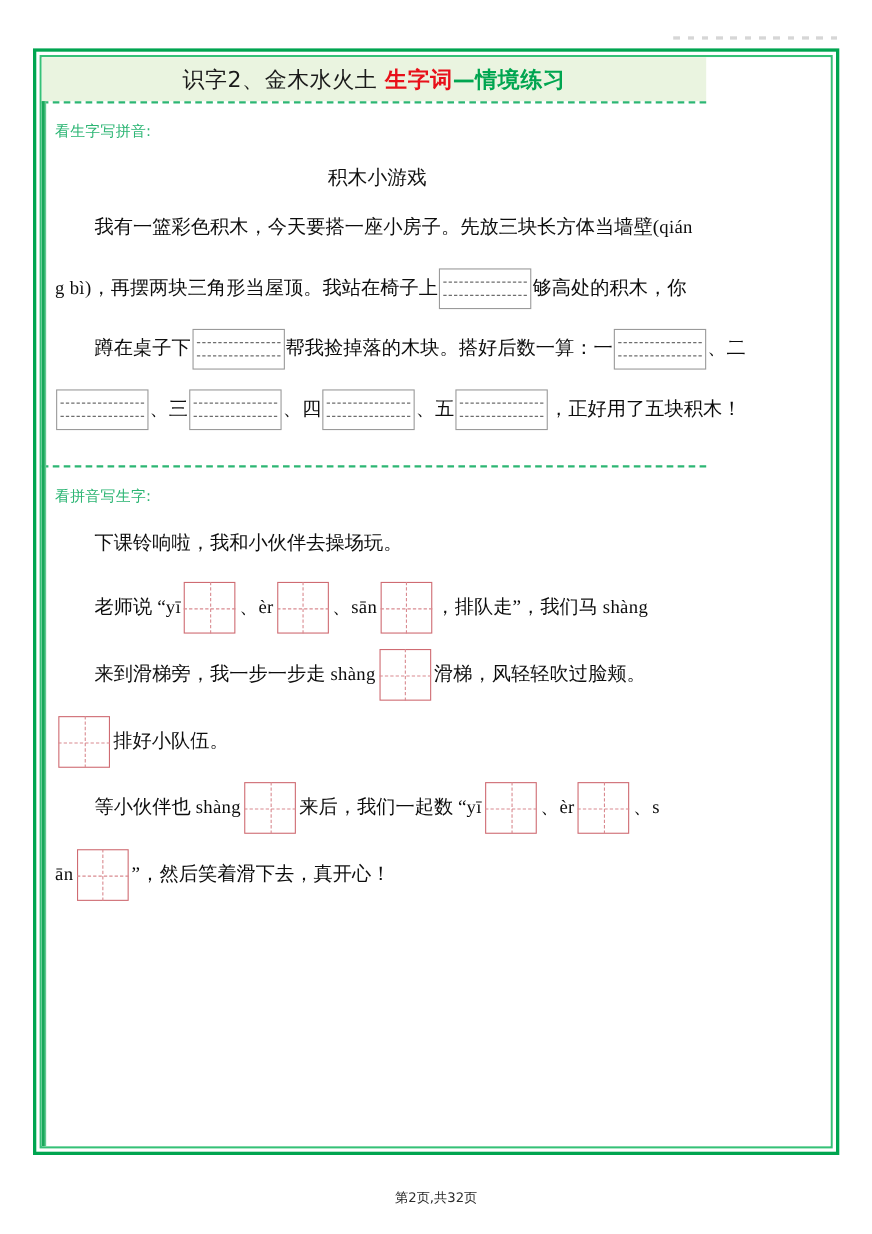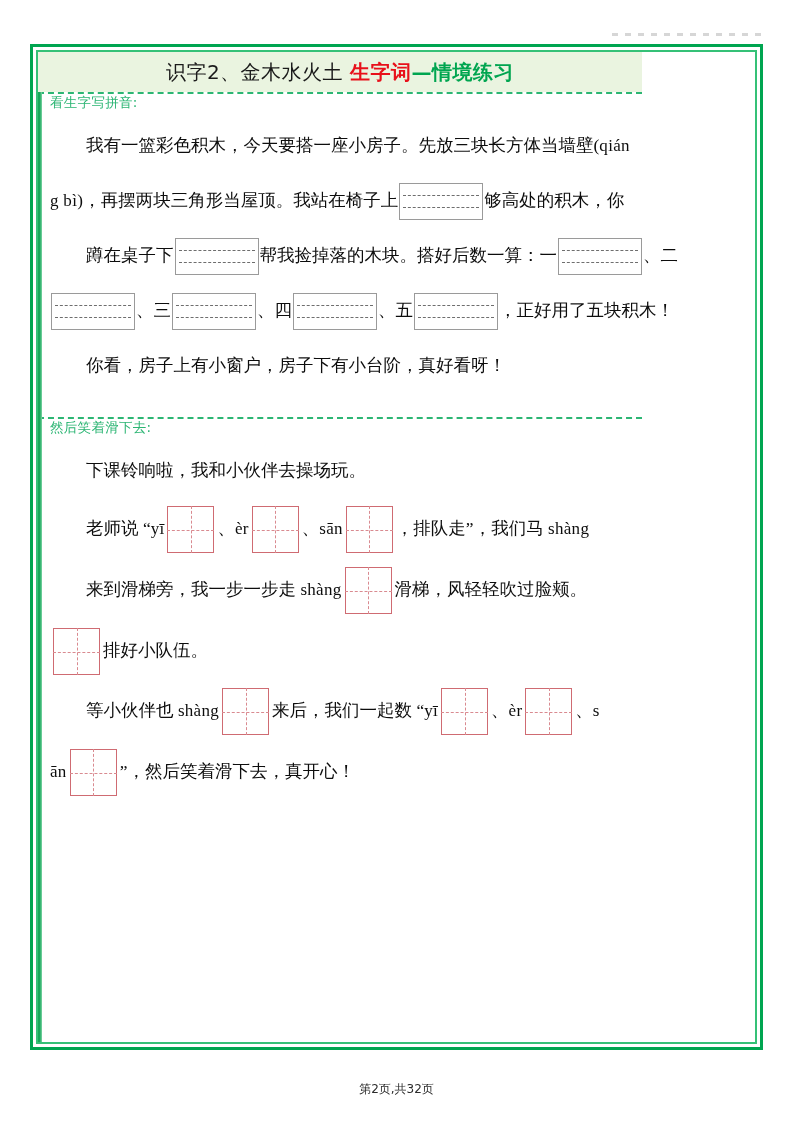--- a/index.html
+++ b/index.html
@@ -88,20 +88,21 @@
 
   .section {
     padding-left: 12px;
     padding-right: 6px;
   }
 
   .section-label {
     color: #2bb573;
     font-family: "DejaVu Sans", "Liberation Sans", sans-serif;
     font-size: 13.5px;
+    margin-top: 17px;
     margin-bottom: 6px;
     letter-spacing: 0.3px;
   }
 
   .passage-title {
     text-align: center;
     font-size: 18px;
     color: #111;
     margin-top: 20px;
     margin-bottom: 6px;
@@ -200,27 +201,27 @@
       <span class="t-black">识字2、金木水火土</span><span class="t-red">生字词</span><span class="t-green">—情境练习</span>
     </div>
   </div>
 
   <div class="left-accent"></div>
 
   <div class="dashed-sep"></div>
 
   <div class="section" id="section-container">
       <div class="section-label">看生字写拼音:</div>
+      <div class="passage-title">积木小游戏</div>
       <div class="body-line indent"><span>我有一篮彩色积木，今天要搭一座小房子。先放三块长方体当墙壁(</span><span class="pinyin">qián</span></div>
       <div class="body-line"><span class="pinyin">g bì)</span><span>，再摆两块三角形当屋顶。我站在椅子上</span><span class="pybox"></span><span>够高处的积木，你</span></div>
       <div class="body-line indent"><span>蹲在桌子下</span><span class="pybox"></span><span>帮我捡掉落的木块。搭好后数一算：一</span><span class="pybox"></span><span>、二</span></div>
       <div class="body-line"><span class="pybox"></span><span>、三</span><span class="pybox"></span><span>、四</span><span class="pybox"></span><span>、五</span><span class="pybox"></span><span>，正好用了五块积木！</span></div>
-      <div class="body-line indent"><span>你看，房子上有小窗户，房子下有小台阶，真好看呀！</span></div>
       <div class="dashed-sep" style="margin-top: 24px; margin-left: -12px; margin-right: -6px;"></div>
-      <div class="section-label">然后笑着滑下去:</div>
+      <div class="section-label">看拼音写生字:</div>
       <div class="body-line indent"><span>下课铃响啦，我和小伙伴去操场玩。</span></div>
       <div class="body-line line-tz indent"><span>老师说 “</span><span class="pinyin">yī</span><span class="tzbox"></span><span>、</span><span class="pinyin">èr</span><span class="tzbox"></span><span>、</span><span class="pinyin">sān</span><span class="tzbox"></span><span>，排队走”，我们马 </span><span class="pinyin">shàng</span></div>
       <div class="body-line line-tz indent"><span>来到滑梯旁，我一步一步走 </span><span class="pinyin">shàng</span><span class="tzbox"></span><span>滑梯，风轻轻吹过脸颊。</span></div>
       <div class="body-line line-tz"><span class="tzbox"></span><span>排好小队伍。</span></div>
       <div class="body-line line-tz indent"><span>等小伙伴也 </span><span class="pinyin">shàng</span><span class="tzbox"></span><span>来后，我们一起数 “</span><span class="pinyin">yī</span><span class="tzbox"></span><span>、</span><span class="pinyin">èr</span><span class="tzbox"></span><span>、</span><span class="pinyin">s</span></div>
       <div class="body-line line-tz"><span class="pinyin">ān</span><span class="tzbox"></span><span>”，然后笑着滑下去，真开心！</span></div>
     </div>
 
 </div>
 

